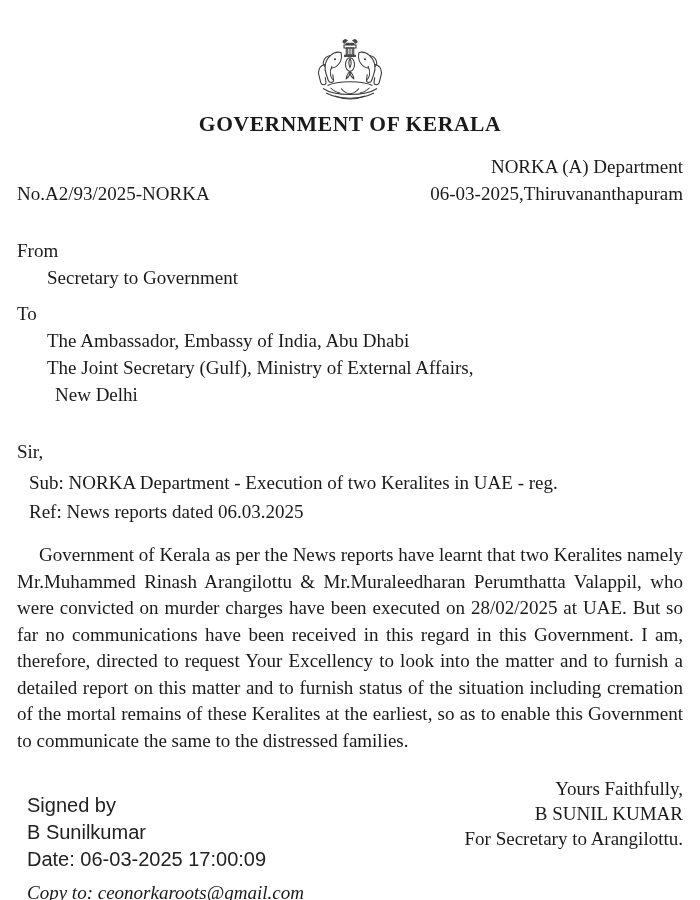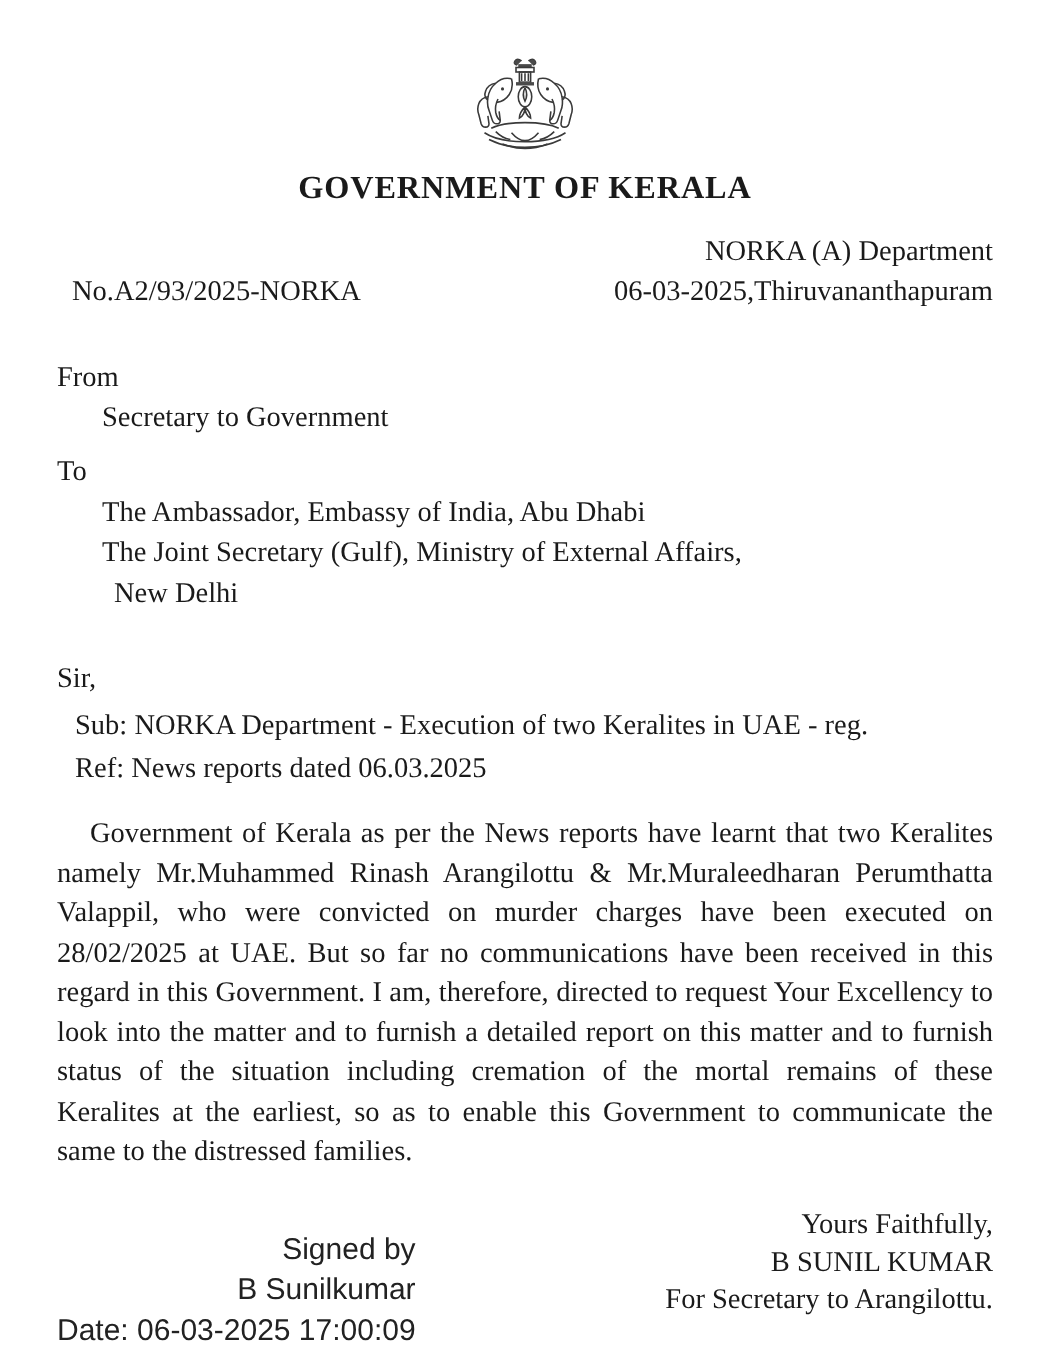--- a/index.html
+++ b/index.html
@@ -14,21 +14,21 @@
     font-family: "Liberation Serif", "DejaVu Serif", serif;
     color: #1a1a1a;
     overflow: hidden;
   }
 
   .page {
     position: relative;
     width: 700px;
     height: 900px;
     box-sizing: border-box;
-    padding: 0 38px;
+    padding: 0 17px;
   }
 
   
   .emblem-wrap {
     padding-top: 36px;
     text-align: center;
   }
   .emblem {
     display: inline-block;
     width: 90px;
@@ -52,21 +52,21 @@
     line-height: 27px;
   }
   .ref-dept {
     text-align: right;
   }
   .ref-row {
     display: flex;
     justify-content: space-between;
     align-items: baseline;
   }
-  .ref-no { text-align: left; margin-left: 10px; }
+  .ref-no { text-align: left; }
   .ref-date { text-align: center; }
 
   
   .addr-block {
     margin-top: 30px;
     font-size: 19px;
     line-height: 27px;
   }
   .addr-label { margin-left: 0; }
   .addr-line { margin-left: 30px; }
@@ -102,23 +102,23 @@
     margin-top: 20px;
     display: flex;
     justify-content: space-between;
     align-items: flex-start;
   }
   .sign-stamp {
     font-family: "Liberation Sans", "DejaVu Sans", sans-serif;
     font-size: 20px;
     line-height: 27px;
     color: #222222;
+    margin-left: 10px;
     padding-top: 18px;
     white-space: nowrap;
-    text-align: right;
   }
   .sign-off {
     text-align: right;
     font-size: 19px;
     line-height: 25px;
     padding-top: 2px;
   }
   .sign-off div { white-space: nowrap; }
 
   .copy-to {

